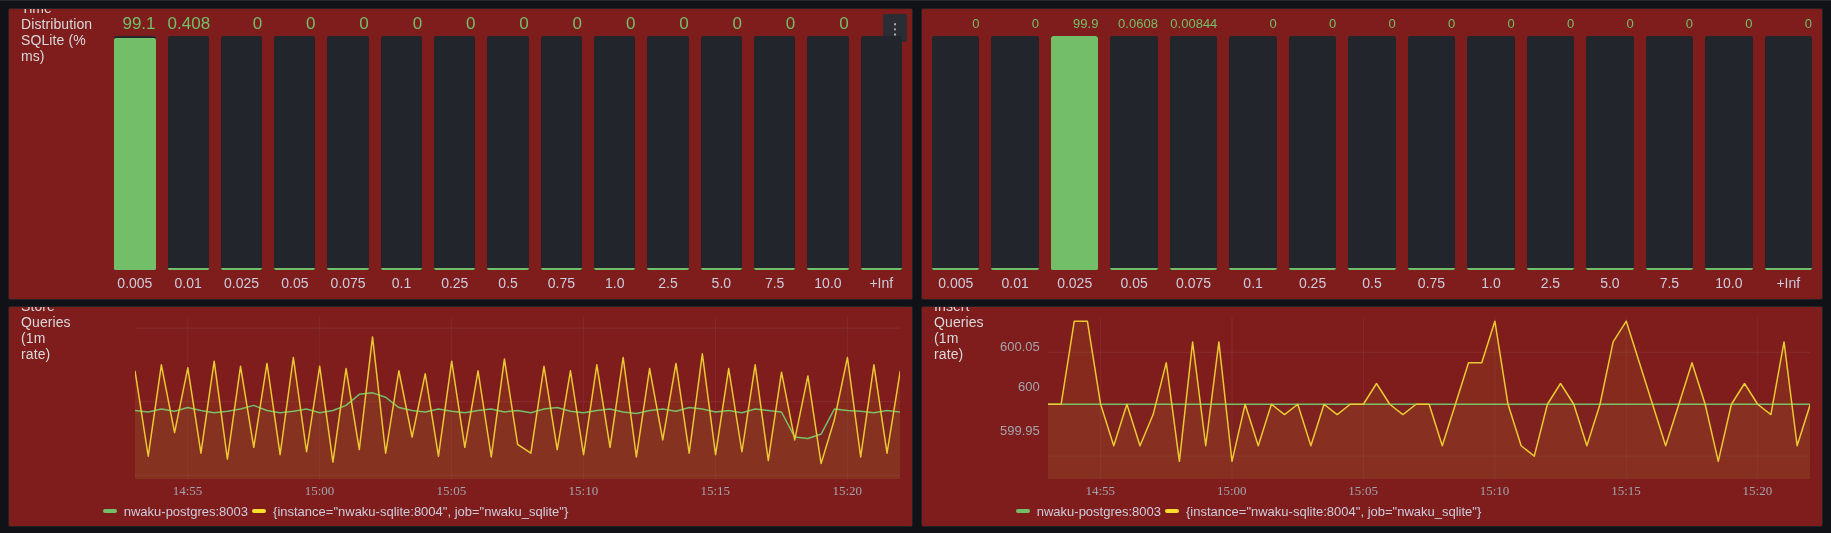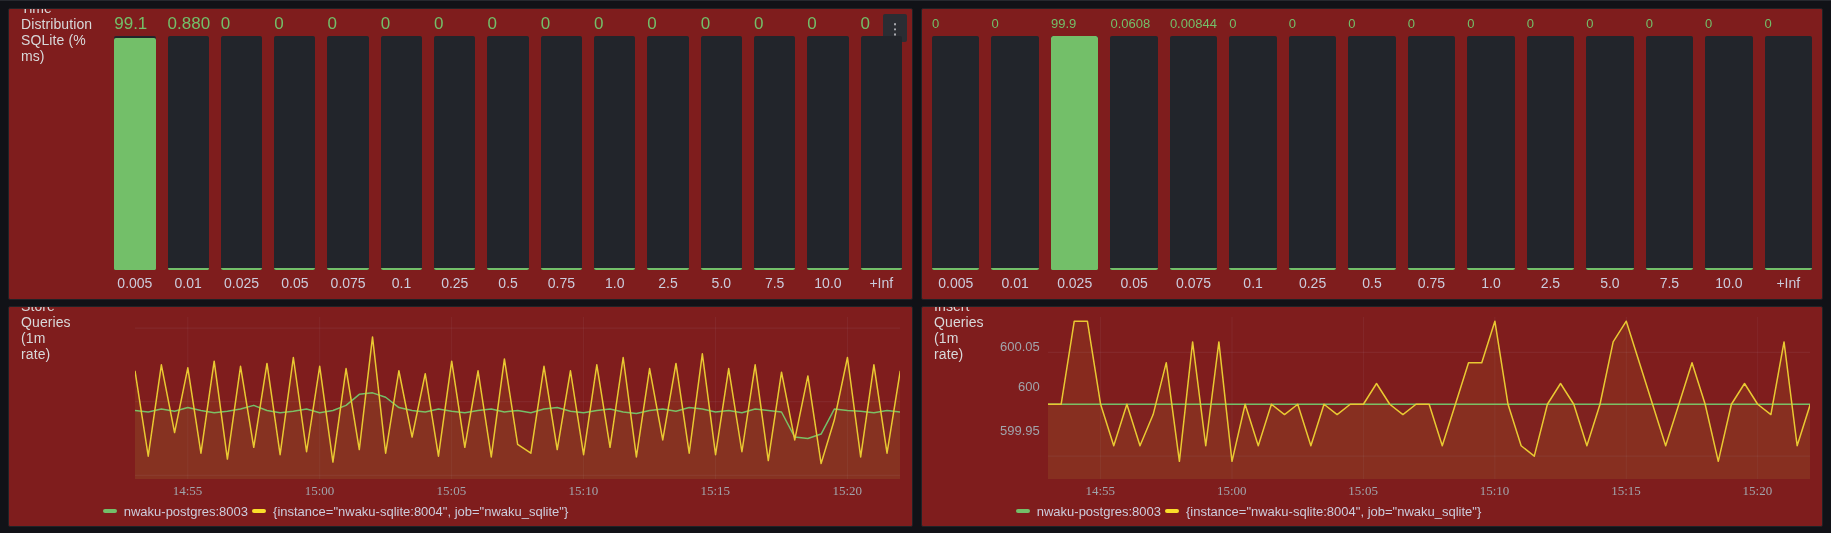--- a/index.html
+++ b/index.html
@@ -12,21 +12,21 @@
            position:relative; display:flex; flex-direction:row; overflow:hidden; }
   .panel-header { height:30px; flex:0 0 30px; display:flex; align-items:center; padding:0 12px; }
   .panel-title { font-size:14px; font-weight:500; color:#d8d9da; letter-spacing:.1px; }
   .kebab { position:absolute; top:5px; right:5px; width:24px; height:28px; border-radius:2px;
            background:#2a2d33; display:flex; align-items:center; justify-content:center; cursor:pointer; }
   .kebab span { color:#c7c8cd; font-size:15px; line-height:1; }
 
   
   .bars { flex:1; display:flex; gap:12px; padding:2px 10px 4px 10px; }
   .bcol { flex:1; min-width:0; display:flex; flex-direction:column; }
-  .bval { height:25px; line-height:25px; text-align:left; color:#73bf69; font-size:17px; }
+  .bval { height:25px; line-height:25px; text-align:right; color:#73bf69; font-size:17px; }
   .bars-b .bval { font-size:13px; }
   .btrack { flex:1; position:relative; background:#22252b; border-radius:2px; overflow:hidden; }
   .bfill { position:absolute; left:0; right:0; bottom:0; background:#73bf69; border-radius:2px 2px 0 0; }
   .bbase { position:absolute; left:0; right:0; bottom:0; height:2px; background:#73bf69; }
   .blab { height:25px; line-height:27px; text-align:center; color:#ccccdc; font-size:14px;
           white-space:nowrap; overflow:hidden; }
 
   
   .ts-wrap { flex:1; display:grid; grid-template-columns:46px 1fr; grid-template-rows:1fr 19px 26px;
              padding:10px 12px 2px 6px; }
@@ -60,21 +60,21 @@
     <div class="bars bars-a">
         <div class="bcol">
           <div class="bval">99.1</div>
           <div class="btrack">
             <div class="bfill" style="height: 99.1%;"></div>
             <div class="bbase"></div>
           </div>
           <div class="blab">0.005</div>
         </div>
         <div class="bcol">
-          <div class="bval">0.880</div>
+          <div class="bval">0.408</div>
           <div class="btrack">
             <div class="bfill" style="height: 0.88%;"></div>
             <div class="bbase"></div>
           </div>
           <div class="blab">0.01</div>
         </div>
         <div class="bcol">
           <div class="bval">0</div>
           <div class="btrack">
             <div class="bfill" style="height: 0%;"></div>

